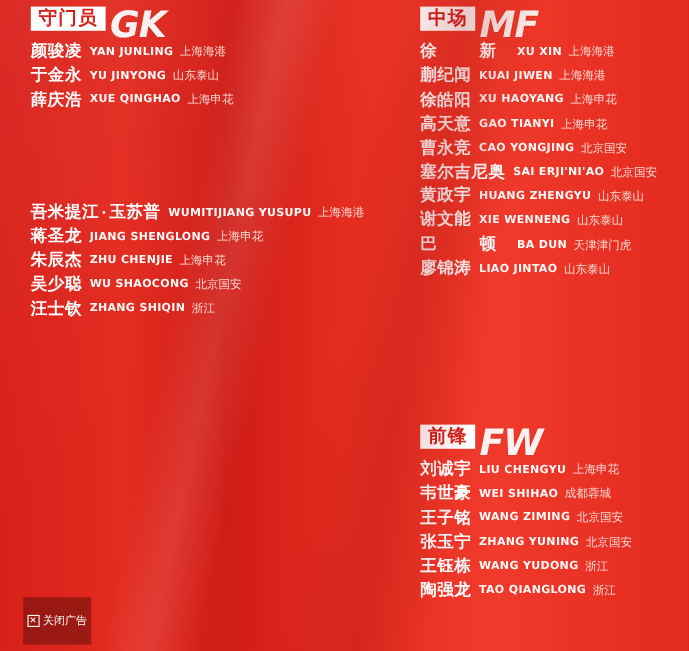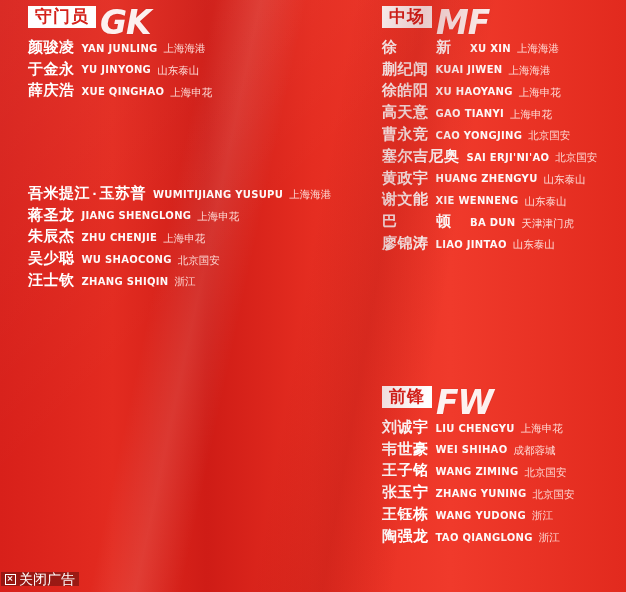--- a/index.html
+++ b/index.html
@@ -118,30 +118,30 @@
     font-family: "DejaVu Sans", "Liberation Sans", sans-serif;
     font-size: 10.5px;
     vertical-align: middle;
     margin-left: 6px;
     opacity: 0.92;
   }
 
   
   .ad-close {
     position: absolute;
-    left: 1px;
+    left: 21px;
     bottom: 6px;
     display: flex;
     align-items: center;
     gap: 3px;
     background: rgba(0,0,0,0.30);
     color: #ffffff;
-    font-size: 14px;
+    font-size: 10px;
     font-family: "DejaVu Sans", sans-serif;
-    padding: 0 4px;
+    padding: 16px 4px;
     line-height: 1;
     cursor: pointer;
   }
   .ad-close .box {
     display: inline-block;
     width: 9px;
     height: 9px;
     border: 1px solid #ffffff;
     position: relative;
   }

